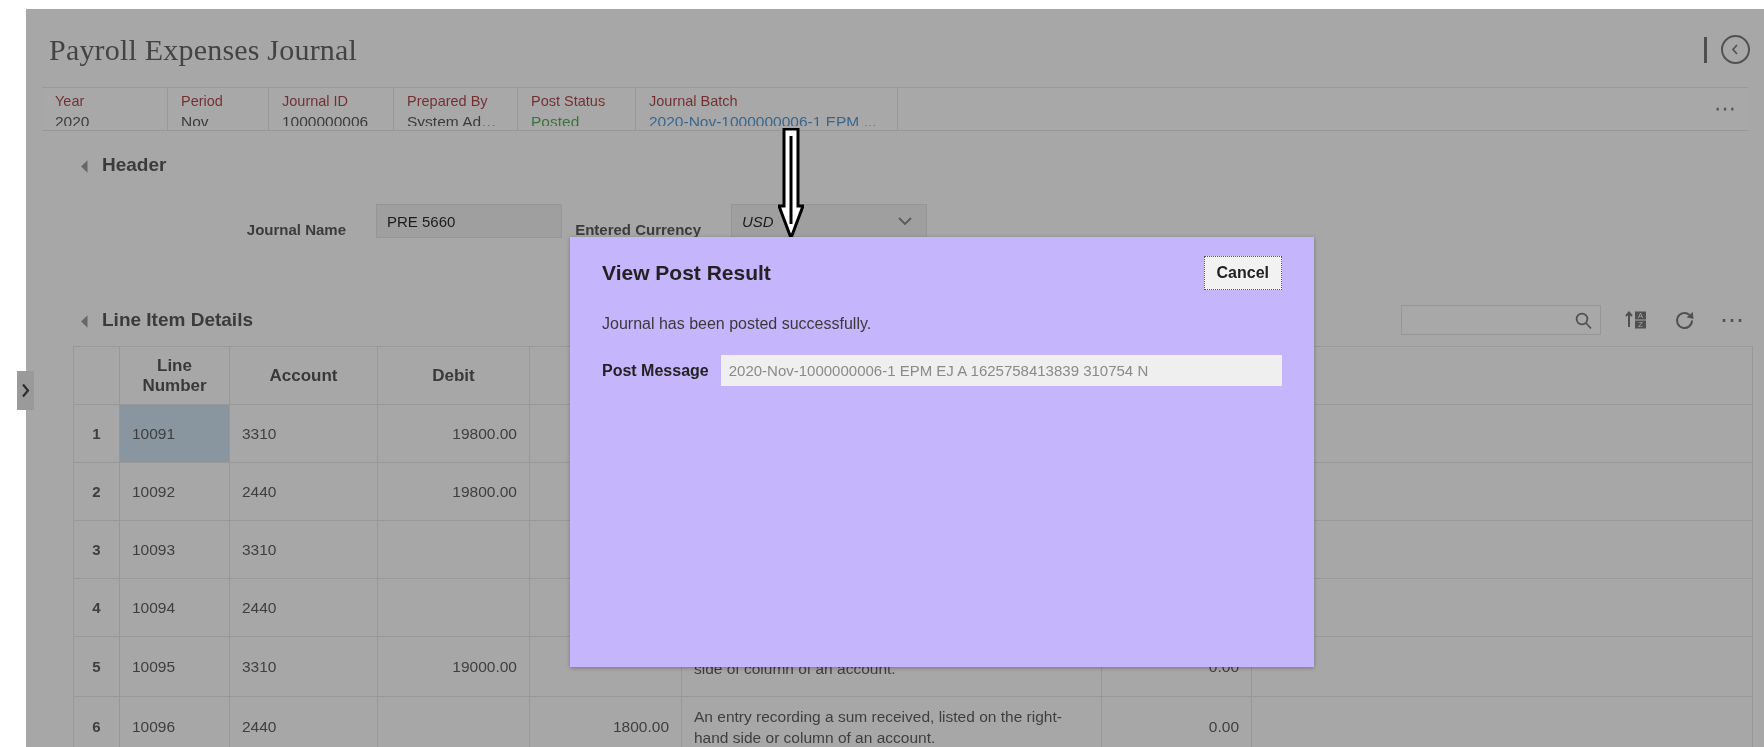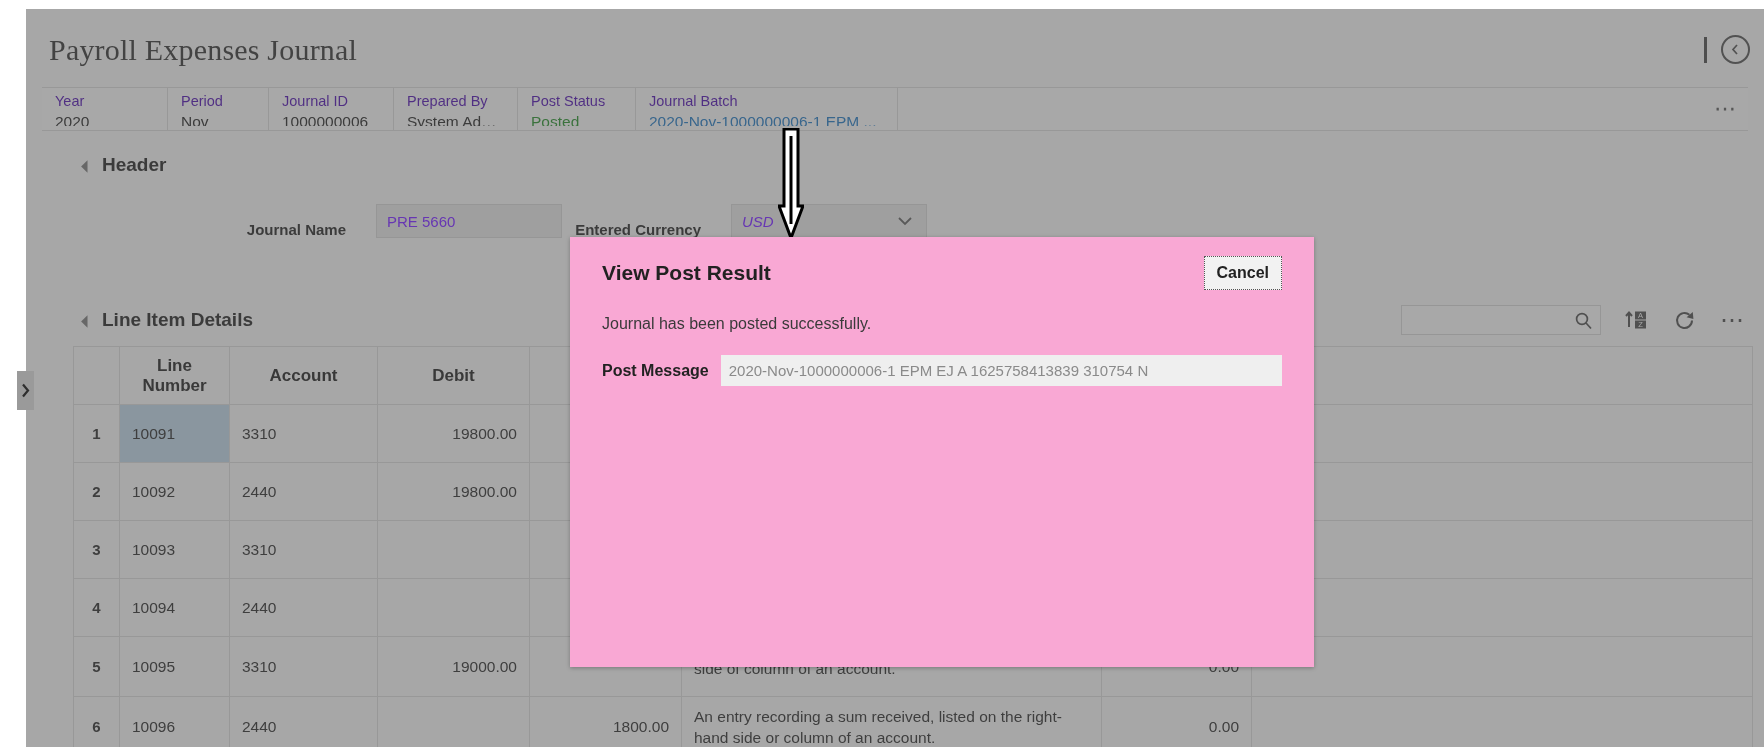--- a/index.html
+++ b/index.html
@@ -72,21 +72,21 @@
     background: rgba(255,255,255,0.04);
   }
   .summary-cell {
     padding: 4px 14px 4px 13px;
     border-right: 1px solid #b4b4b4;
     display: flex; flex-direction: column; justify-content: center;
     min-width: 0;
   }
   .summary-cell:last-child { border-right: none; }
   .sc-label {
-    font-size: 14.5px; color: #4c1d95; line-height: 1.35;
+    font-size: 14.5px; color: #7f1d1d; line-height: 1.35;
     white-space: nowrap;
   }
   .sc-value {
     font-size: 15.5px; color: #2f2f2f; line-height: 1.35;
     white-space: nowrap; overflow: hidden; text-overflow: ellipsis;
   }
   .sc-value.green { color: #2e7d32; }
   .sc-value.link { color: #2b6ca3; }
   .summary-more {
     margin-left: auto;
@@ -122,21 +122,21 @@
     font-size: 15px; font-weight: bold; color: #2f2f2f;
     text-align: right; white-space: nowrap;
   }
   .form-field {
     margin-left: 14px;
     height: 34px;
     background: #bebebe;
     border: 1px solid #b0b0b0;
     display: flex; align-items: center;
     padding: 0 10px;
-    font-size: 15px; color: #6d28d9;
+    font-size: 15px; color: #000000;
     overflow: hidden; white-space: nowrap;
   }
   .form-field.sel { padding-right: 0; }
   .sel-arrow {
     margin-left: auto;
     width: 42px; height: 100%;
     display: flex; align-items: center; justify-content: center;
     color: #5a5a5a;
   }
   #row-jname   { left: 140px; top: 195px; }
@@ -217,21 +217,21 @@
     position: absolute;
     left: 778px; top: 128px;
     z-index: 60;
   }
 
   
   #modal {
     position: absolute;
     left: 570px; top: 237px;
     width: 744px; height: 430px;
-    background: #f9a8d4;
+    background: #c4b5fd;
     z-index: 70;
     box-shadow: 0 1px 4px rgba(0,0,0,0.28);
   }
   .modal-head {
     position: relative;
     height: 72px;
     padding: 0 32px;
     display: flex; align-items: center;
   }
   .modal-title {

